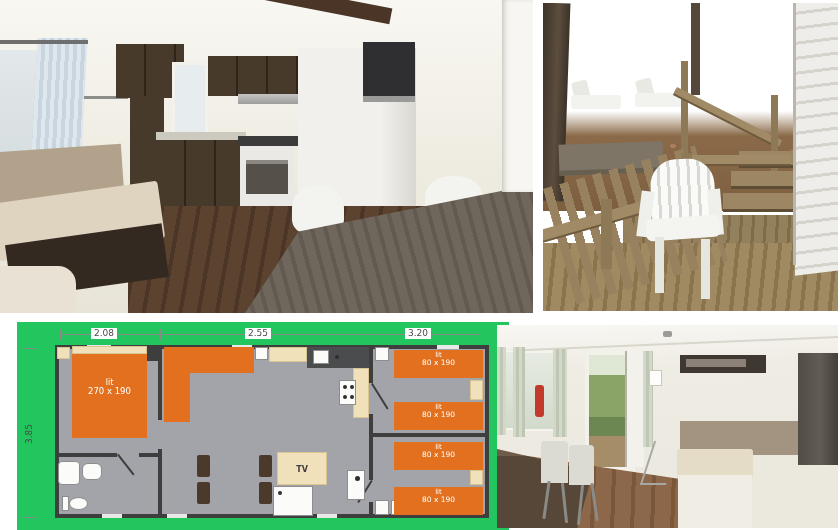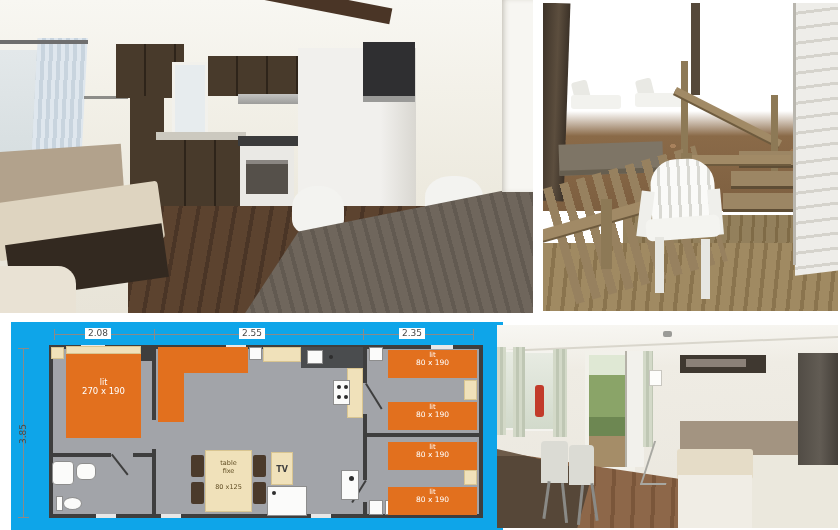--- a/index.html
+++ b/index.html
@@ -100,21 +100,21 @@
   .p4 .benchside{left:247px;top:130px;width:94px;height:73px;background:#ebe8dd;}
   .p4 .ward{left:301px;top:28px;width:40px;height:112px;background:linear-gradient(90deg,#514c45,#625c54 55%,#443f39);}
   .p4 .dtable{left:-2px;top:106px;width:98px;height:97px;
       background:linear-gradient(180deg,#6e5c4a 0 26%,#564738 26% 100%);
       clip-path:polygon(0 18%,100% 42%,84% 100%,0 100%);}
   .p4 .ch{background:#dbdbd4;border-radius:4px 4px 0 0;}
   .p4 .chleg{background:#8a8a86;}
   .p4 .chrome{border-left:2px solid #a8a8a2;border-bottom:2px solid #a8a8a2;transform:skewX(-18deg);}
 
   
-  .fp{left:11px;top:322px;width:492px;height:208px;background:#0ea5e9;}
+  .fp{left:17px;top:322px;width:492px;height:208px;background:#22c55e;}
   .fp .dimline{background:#8a8a8a;}
   .fp .dimlabel{font-size:9px;color:#4a4a4a;background:#fff;padding:0 3px;line-height:11px;}
   .fp .body{left:38px;top:23px;width:434px;height:173px;background:#a2a4a9;border:4px solid #3e3e3e;box-sizing:border-box;}
   .fp .wall{background:#3e3e3e;}
   .fp .gap{background:#e8e8e8;}
   .fp .orange{background:#e2701e;}
   .fp .beige{background:#f0e1ba;border:1px solid #d9c591;box-sizing:border-box;}
   .fp .white{background:#fbfbfa;border:1px solid #8d8d8d;box-sizing:border-box;}
   .fp .bed{color:#fff;text-align:center;line-height:1.15;}
   .fp .bed .l1{font-size:7px;display:block;}
@@ -198,21 +198,21 @@
 
   <div class="photo fp">
 
     <div class="abs dimline" style="left:43px;top:12px;width:420px;height:1px;"></div>
     <div class="abs dimline" style="left:43px;top:7px;width:1px;height:11px;"></div>
     <div class="abs dimline" style="left:143px;top:7px;width:1px;height:11px;"></div>
     <div class="abs dimline" style="left:352px;top:7px;width:1px;height:11px;"></div>
     <div class="abs dimline" style="left:462px;top:7px;width:1px;height:11px;"></div>
     <div class="abs dimlabel" style="left:74px;top:6px;">2.08</div>
     <div class="abs dimlabel" style="left:228px;top:6px;">2.55</div>
-    <div class="abs dimlabel" style="left:388px;top:6px;">2.35</div>
+    <div class="abs dimlabel" style="left:388px;top:6px;">3.20</div>
 
     <div class="abs dimline" style="left:12px;top:26px;width:1px;height:170px;"></div>
     <div class="abs dimline" style="left:7px;top:26px;width:11px;height:1px;"></div>
     <div class="abs dimline" style="left:7px;top:195px;width:11px;height:1px;"></div>
     <div class="abs sidelabel" style="left:-1px;top:104px;width:26px;">3.85</div>
 
     <div class="abs body"></div>
 
     <div class="abs gap" style="left:70px;top:23px;width:24px;height:4px;"></div>
     <div class="abs gap" style="left:215px;top:23px;width:20px;height:4px;"></div>
@@ -254,26 +254,21 @@
     <div class="abs white" style="left:296px;top:28px;width:16px;height:14px;"></div>
     <div class="abs dot" style="left:318px;top:33px;width:4px;height:4px;"></div>
     <div class="abs beige" style="left:336px;top:46px;width:16px;height:50px;"></div>
     <div class="abs white" style="left:322px;top:58px;width:17px;height:25px;">
       <div class="abs dot" style="left:3px;top:4px;width:4px;height:4px;box-shadow:7px 0 0 #2e2e2e,0 10px 0 #2e2e2e,7px 10px 0 #2e2e2e;"></div>
     </div>
     <div class="abs chairw" style="left:180px;top:133px;width:13px;height:22px;"></div>
     <div class="abs chairw" style="left:180px;top:160px;width:13px;height:22px;"></div>
     <div class="abs chairw" style="left:242px;top:133px;width:13px;height:22px;"></div>
     <div class="abs chairw" style="left:242px;top:160px;width:13px;height:22px;"></div>
-    <div class="abs beige tbltxt" style="left:194px;top:128px;width:47px;height:62px;padding-top:8px;">
-      <span>table</span><br>
-      <span>fixe</span><br><br>
-      <span>80 x125</span>
-    </div>
-    <div class="abs beige tv" style="left:260px;top:130px;width:22px;height:33px;line-height:33px;">TV</div>
+    <div class="abs beige tv" style="left:260px;top:130px;width:50px;height:33px;line-height:33px;">TV</div>
     <div class="abs white" style="left:256px;top:164px;width:40px;height:30px;">
       <div class="abs dot" style="left:4px;top:4px;width:4px;height:4px;"></div>
     </div>
     <div class="abs white" style="left:330px;top:148px;width:18px;height:30px;">
       <div class="abs dot" style="left:7px;top:5px;width:5px;height:5px;"></div>
     </div>
 
     <div class="abs white" style="left:358px;top:25px;width:14px;height:14px;"></div>
     <div class="abs white" style="left:358px;top:178px;width:14px;height:15px;"></div>
     <div class="abs white" style="left:374px;top:178px;width:11px;height:15px;"></div>

